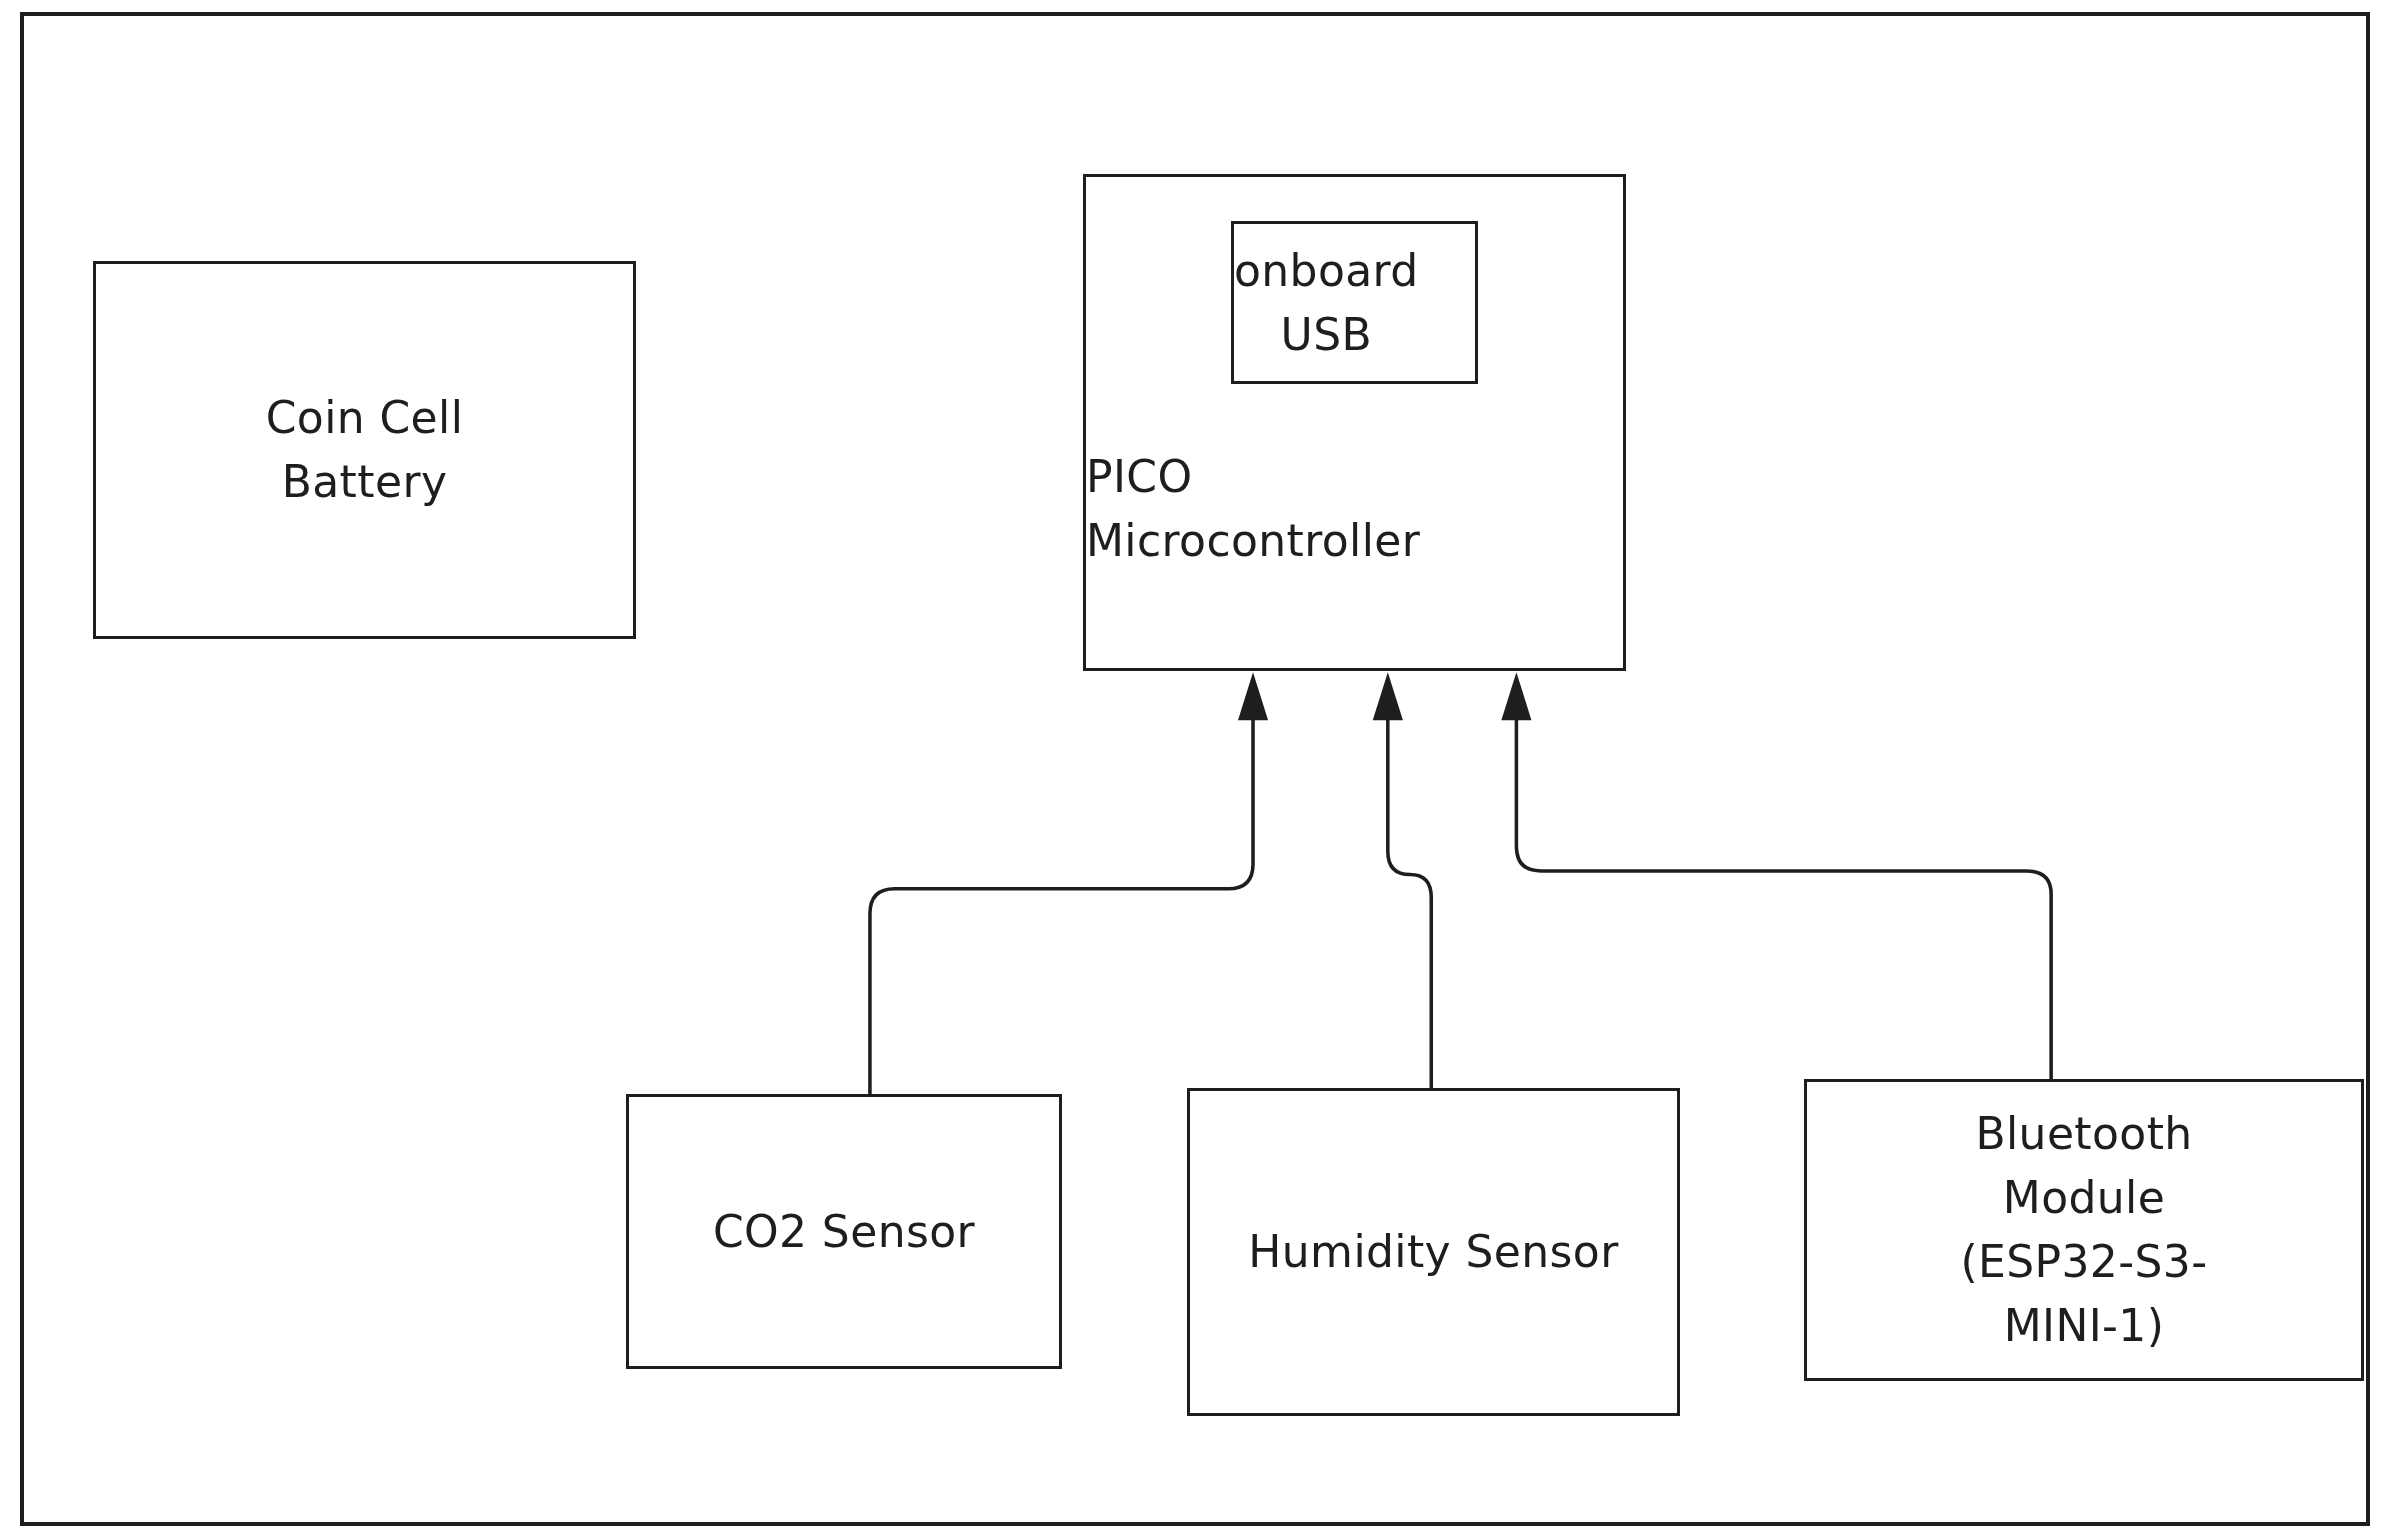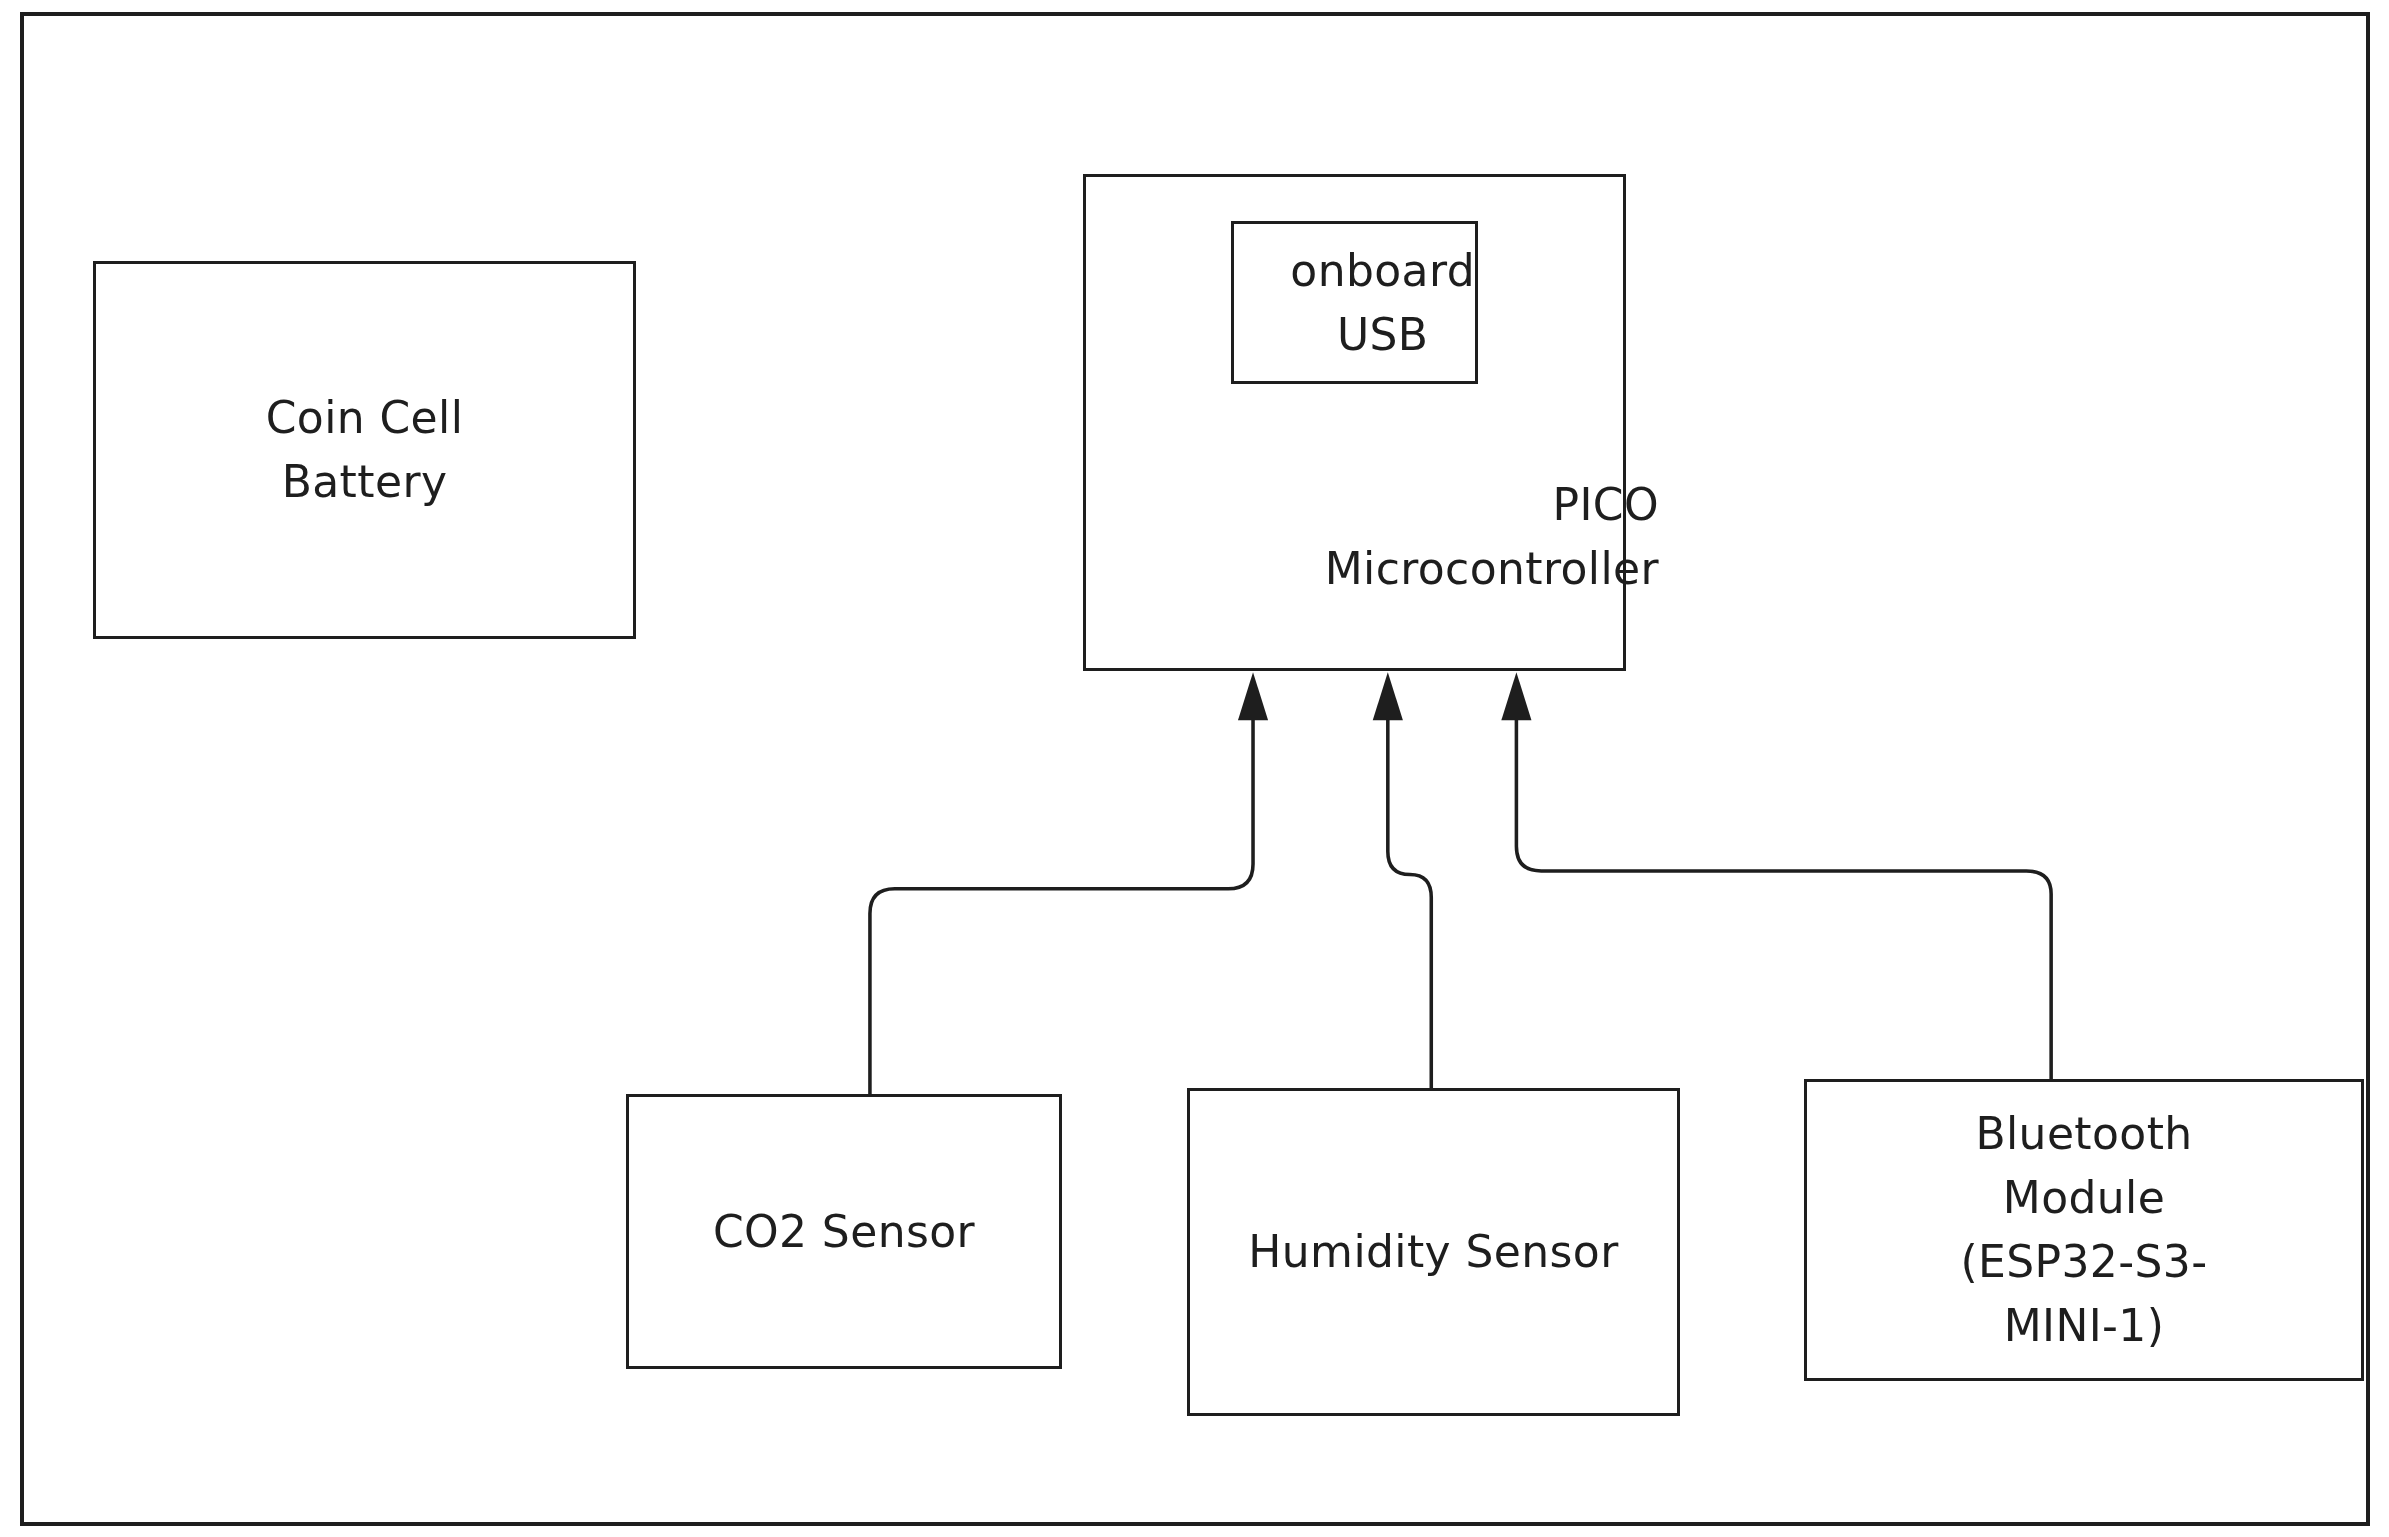--- a/index.html
+++ b/index.html
@@ -50,30 +50,29 @@
   .usb-box {
     position: absolute;
     left: 145px;
     top: 44px;
     width: 247px;
     height: 163px;
     border: 3.5px solid #1e1e1e;
     box-sizing: border-box;
     display: flex;
     align-items: center;
-    justify-content: flex-end;
+    justify-content: flex-start;
     text-align: center;
   }
   .pico-label {
     position: absolute;
     left: 0;
-    top: 296px;
+    top: 268px;
     width: 100%;
-    text-align: right;
-    padding-left: 36px;
+    text-align: left;
   }
   .connector-layer {
     position: absolute;
     left: 0;
     top: 0;
     width: 2389px;
     height: 1538px;
     pointer-events: none;
   }
 </style>

